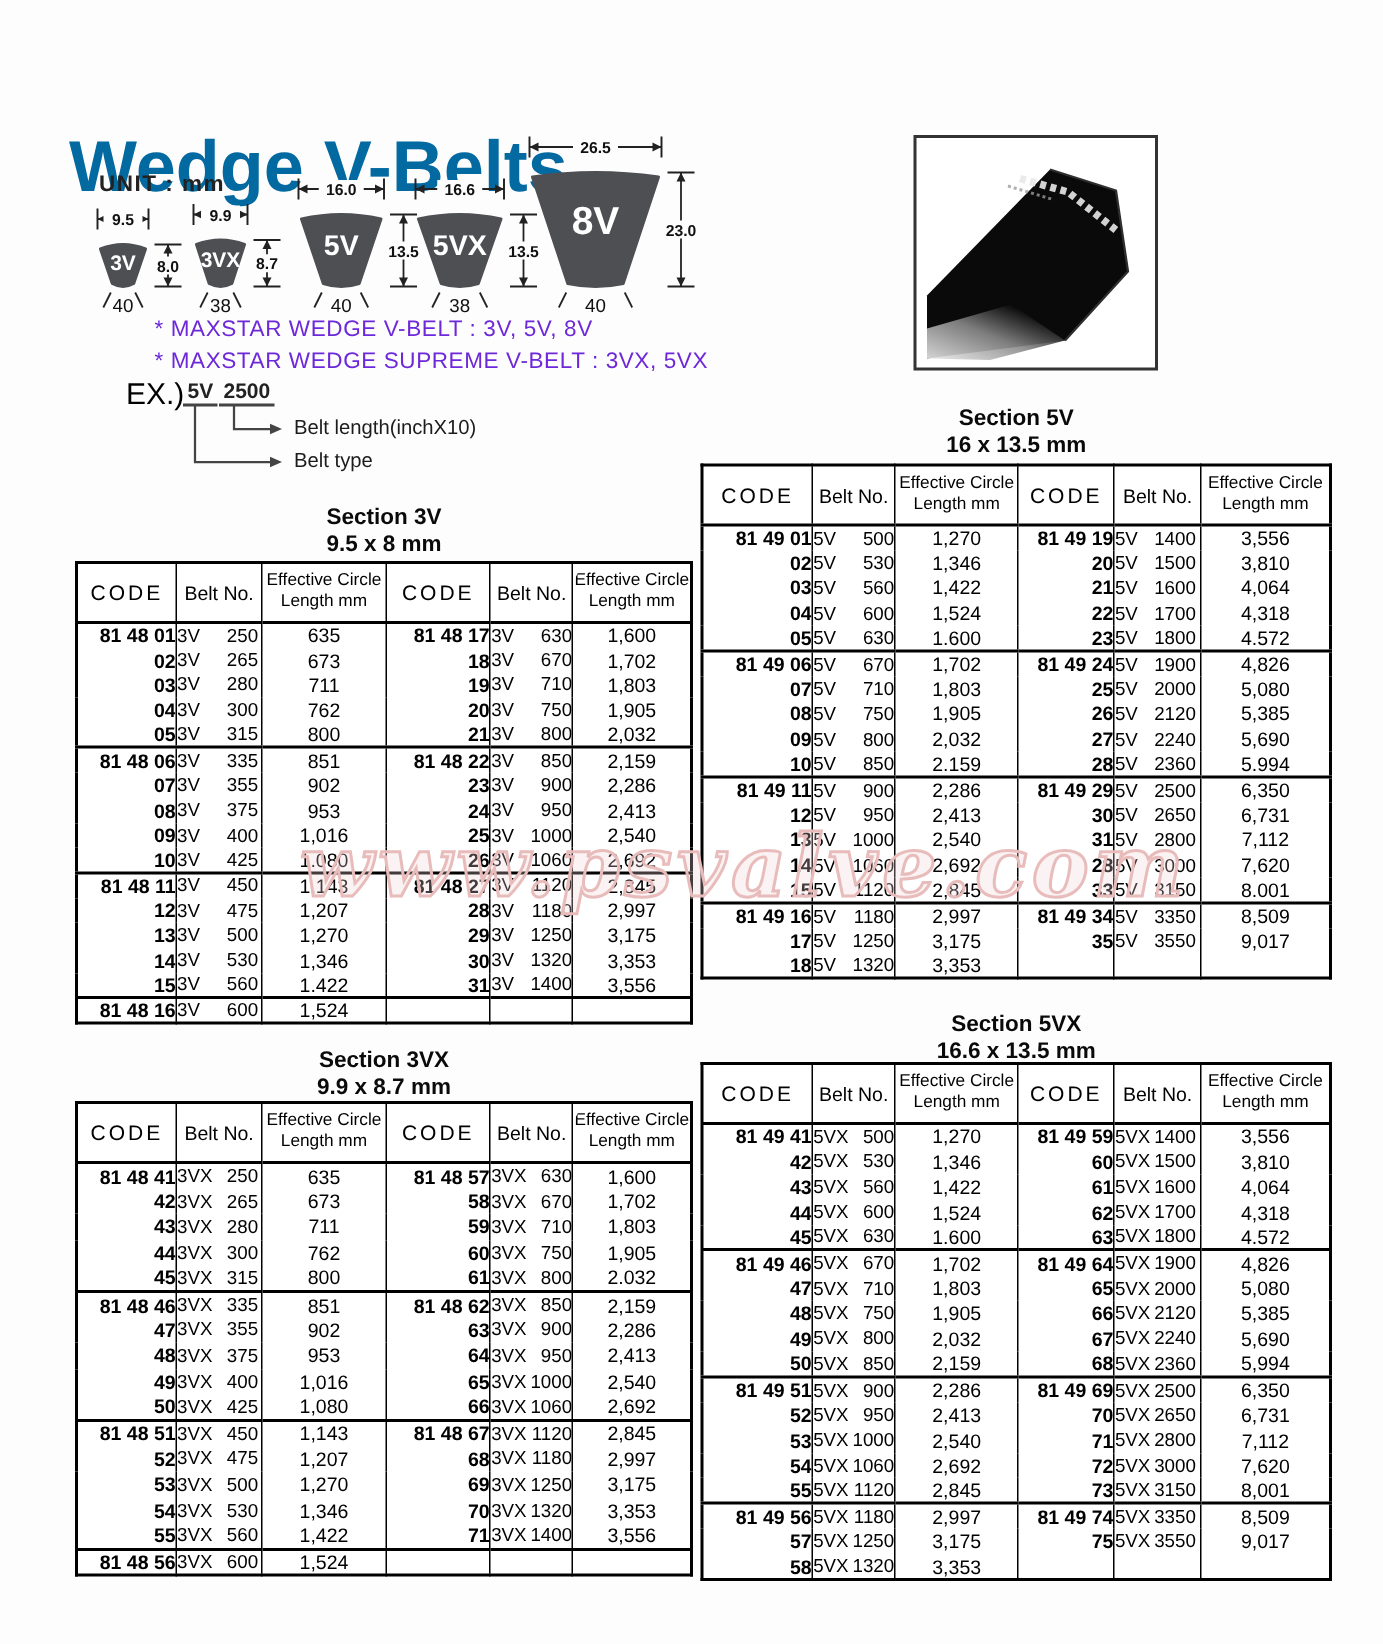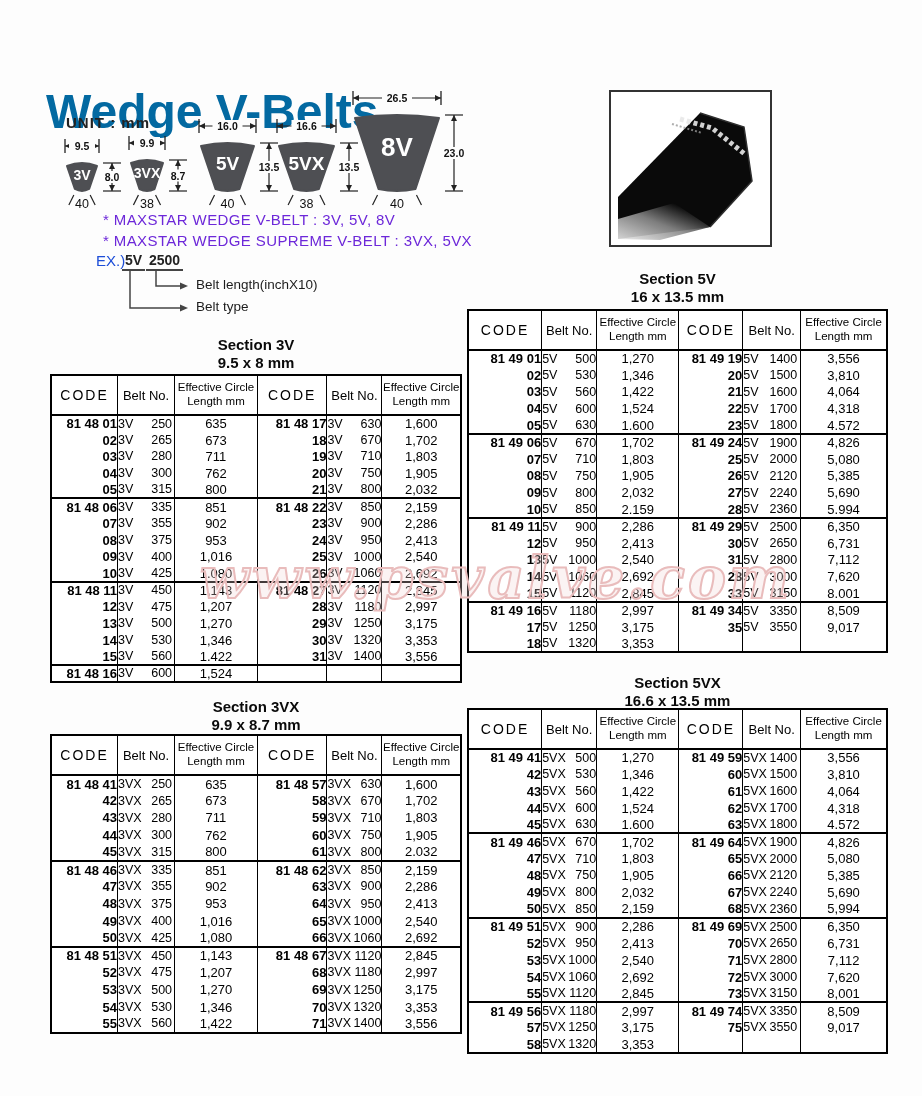--- a/index.html
+++ b/index.html
@@ -4,21 +4,21 @@
 <style>
   html,body{margin:0;padding:0;}
   body{width:922px;height:1096px;background:#fdfdfd;position:relative;overflow:hidden;
        font-family:"Liberation Sans",sans-serif;color:#000;}
   .abs{position:absolute;}
   .page-title{left:46px;top:52px;font-size:48px;font-weight:700;letter-spacing:0px;color:#0369a1;}
   .unit{left:66px;top:114px;font-size:15px;letter-spacing:1px;color:#222;font-weight:600;}
   .diag{position:absolute;}
   .note{left:87px;font-size:15px;letter-spacing:.4px;color:#6d28d9;margin-left:16px;}
   .note1{top:211px;} .note2{top:232px;}
-  .ex-prefix{left:96px;top:252px;font-size:15px;color:#1d4ed8;}
+  .ex-prefix{left:84px;top:252px;font-size:20px;color:#000000;}
   .ex-type{left:122px;top:252px;font-size:14px;font-weight:700;color:#222;border-bottom:2px solid #444;padding:0 3px 1px 3px;}
   .ex-len{left:146px;top:252px;font-size:14px;font-weight:700;color:#222;border-bottom:2px solid #444;padding:0 3px 1px 3px;}
   .ex-label{font-size:13.5px;color:#1c1c1c;}
   .ex-label1{left:196px;top:277px;}
   .ex-label2{left:196px;top:299px;}
   .photo{left:609px;top:90px;width:149px;height:143px;border:2px solid #333;padding:5px;background:#fff;}
   .watermark{left:200px;top:544px;font-size:57px;font-style:italic;font-weight:700;letter-spacing:3px;
       font-family:"DejaVu Serif",serif;color:rgba(240,212,212,0.28);
       -webkit-text-stroke:2px #e9bcbc;z-index:6;pointer-events:none;white-space:nowrap;}
   .sec-title{position:absolute;text-align:center;font-weight:700;font-size:15px;line-height:1.2;color:#0a0a0a;}
@@ -676,20 +676,28 @@
           <td class="len">3,353</td>
         </tr>
         <tr style="height:17.2px">
           <td class="code">55</td>
           <td class="belt"><span class="bt">3VX</span><span class="bn">560</span></td>
           <td class="len">1,422</td>
           <td class="code">71</td>
           <td class="belt"><span class="bt">3VX</span><span class="bn">1400</span></td>
           <td class="len">3,556</td>
         </tr>
+        <tr class="g" style="height:17.2px">
+          <td class="code">81 48 56</td>
+          <td class="belt"><span class="bt">3VX</span><span class="bn">600</span></td>
+          <td class="len">1,524</td>
+          <td class="code"></td>
+          <td class="belt"></td>
+          <td class="len"></td>
+        </tr>
       </tbody>
     </table>
   </div>
 <div class="tbl" style="left:467px;top:708px;width:421px;">
     <table class="belt-table">
       <colgroup>
         <col style="width:74px">
         <col style="width:55px">
         <col style="width:83px">
         <col style="width:64px">

